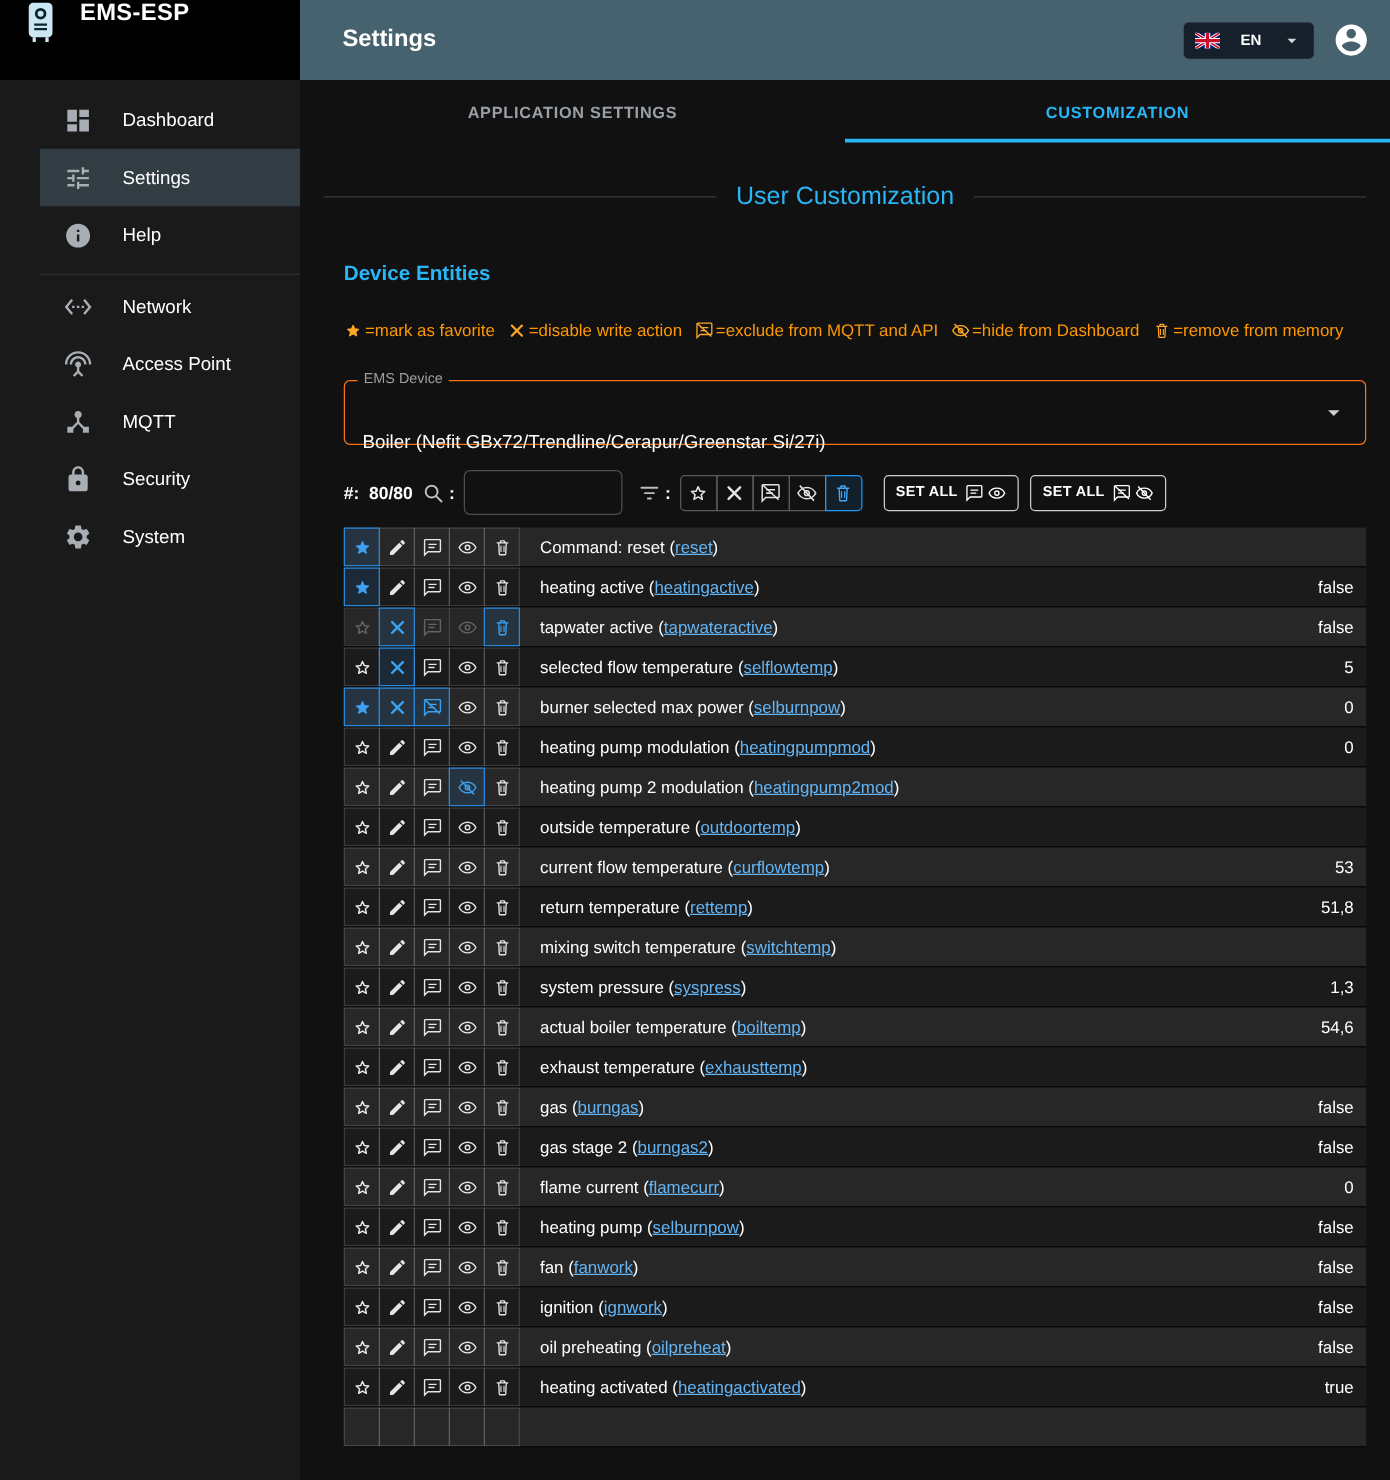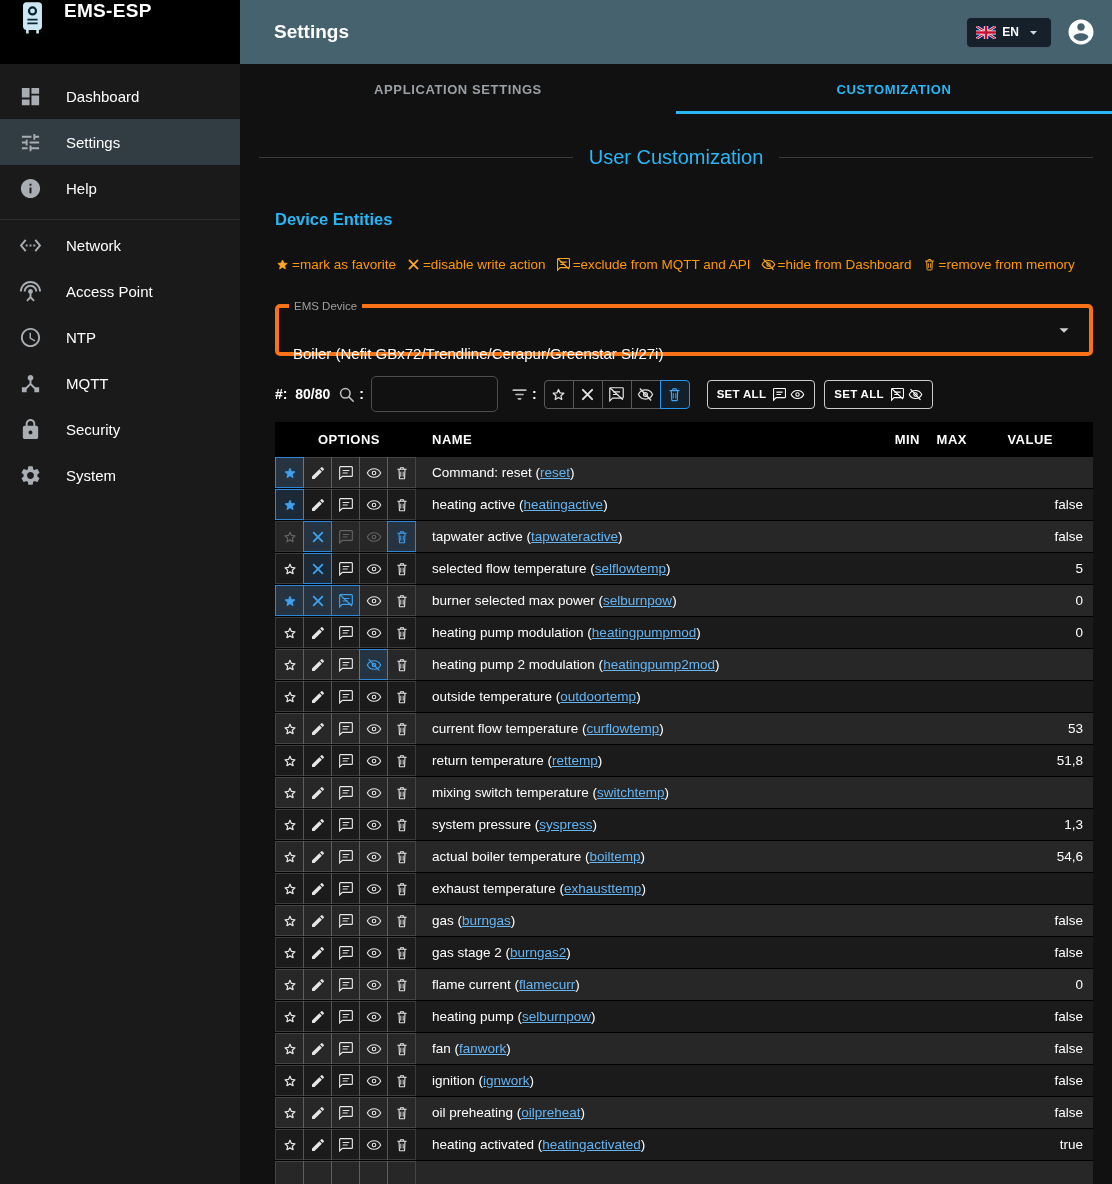--- a/index.html
+++ b/index.html
@@ -7,30 +7,30 @@
   body{background:#111;color:#fff;font-family:"Liberation Sans",sans-serif;position:relative;overflow:hidden;}
   button{background:none;border:none;font-family:inherit;}
   .icon{display:inline-flex;}
   .icon svg{width:100%;height:100%;display:block;}
 
   
   .sidebar{position:absolute;left:0;top:0;width:240px;height:100%;background:#1a1a1a;z-index:3;}
   .brand{height:64px;background:#000;display:flex;align-items:flex-start;gap:14px;padding:0 15px;}
   .brand-logo{width:35px;height:35px;}
   .brand-name{font-size:19px;font-weight:700;letter-spacing:.3px;color:#fff;}
-  .nav{padding-top:9px;}
+  .nav{padding-top:9px;padding-left:32px;}
   .nav-item{height:46px;display:flex;align-items:center;gap:24px;padding:0 19px;cursor:pointer;font-size:15px;color:#fff;}
   .nav-item.active{background:#323c43;}
   .nicon{width:23px;height:23px;color:#a8aeb4;flex:none;}
   .nav-divider{height:1px;background:#2e2e2e;margin:8px 0 2px;}
 
   
   .appbar{position:absolute;left:240px;top:0;width:872px;height:64px;background:#47626f;display:flex;align-items:center;padding:0 16px 0 34px;z-index:2;}
   .appbar h1{font-size:19px;font-weight:600;flex:1;}
-  .lang-btn{display:flex;align-items:center;gap:6px;background:#15202b;border:1px solid #4a5b6c;border-radius:5px;height:31px;padding:0 9px;color:#fff;font-size:12px;font-weight:700;cursor:pointer;}
+  .lang-btn{display:flex;align-items:center;gap:16px;background:#15202b;border:1px solid #4a5b6c;border-radius:5px;height:31px;padding:0 9px;color:#fff;font-size:12px;font-weight:700;cursor:pointer;}
   .flag{width:20px;height:13px;border-radius:1px;overflow:hidden;}
   .caret{width:17px;height:17px;color:#cfd8dc;}
   .avatar{width:30px;height:30px;color:#fff;margin-left:14px;cursor:pointer;}
 
   
   .tabbar{position:absolute;left:240px;top:64px;width:872px;height:50px;display:flex;background:#111;z-index:2;}
   .tab{flex:1;display:flex;align-items:center;justify-content:center;font-size:13px;font-weight:700;letter-spacing:.6px;color:#9aa0a6;cursor:pointer;}
   .tab.active{color:#29b6f6;}
   .tab-indicator{position:absolute;bottom:0;left:50%;width:50%;height:3px;background:#29b6f6;}
 
@@ -39,21 +39,21 @@
   .title-row{display:flex;align-items:center;height:26px;color:#29b6f6;}
   .title-row::before,.title-row::after{content:"";flex:1;height:1px;background:#3a3a3a;}
   .title-row h2{font-size:20px;font-weight:400;padding:0 16px;}
   .section{margin-left:16px;margin-top:40px;}
   .section h3{color:#29b6f6;font-size:16.5px;font-weight:700;margin-bottom:26px;}
   .hint{color:#ff9800;font-size:13.5px;line-height:19px;}
   .legend{color:#ff9800;font-size:13.5px;line-height:19px;display:flex;align-items:center;flex-wrap:wrap;column-gap:10px;}
   .litem{display:inline-flex;align-items:center;}
   .licon{width:15px;height:15px;margin-right:2px;color:#ffa726;}
 
-  .device-select{position:relative;margin-top:30px;height:52px;border:4px solid #f97316;border-radius:5px;display:flex;align-items:center;padding:0 14px;cursor:pointer;}
+  .device-select{position:relative;margin-top:30px;height:52px;border:1px solid #f97316;border-radius:5px;display:flex;align-items:center;padding:0 14px;cursor:pointer;}
   .ds-label{position:absolute;top:-8px;left:10px;background:#111;padding:0 5px;font-size:11.5px;color:#9e9e9e;}
   .ds-value{font-size:15px;color:#fff;flex:1;margin-top:46px;}
   .ds-caret{width:22px;height:22px;color:#cfcfcf;}
 
   .filter-row{display:flex;align-items:center;margin-top:20px;height:36px;gap:7px;}
   .cnt{font-size:14px;font-weight:700;white-space:nowrap;}
   .ficon{width:19px;height:19px;color:#bdbdbd;}
   .colon{font-weight:700;font-size:14px;margin-left:-4px;}
   .search-input{width:127px;height:36px;background:transparent;border:1px solid #4d4d4d;border-radius:5px;color:#fff;padding:0 10px;font-size:14px;outline:none;margin-right:5px;}
   .toggle-group{display:flex;margin-right:8px;}
@@ -139,28 +139,20 @@
           </span>
           <span>Network</span>
         </div>
         <div class="nav-item">
           <span class="nicon icon">
             <svg viewBox="0 0 24 24">
               <path d="M12 5c-3.87 0-7 3.13-7 7h2c0-2.76 2.24-5 5-5s5 2.24 5 5h2c0-3.87-3.13-7-7-7zm1 9.29c.88-.39 1.5-1.26 1.5-2.29 0-1.38-1.12-2.5-2.5-2.5S9.5 10.62 9.5 12c0 1.02.62 1.9 1.5 2.29v3.3L7.59 21 9 22.41l3-3 3 3L16.41 21 13 17.59v-3.3zM12 1C5.93 1 1 5.93 1 12h2c0-4.97 4.03-9 9-9s9 4.03 9 9h2c0-6.07-4.93-11-11-11z" fill="currentColor"></path>
             </svg>
           </span>
           <span>Access Point</span>
-        </div>
-        <div class="nav-item">
-          <span class="nicon icon">
-            <svg viewBox="0 0 24 24">
-              <path d="M12 2C6.5 2 2 6.5 2 12s4.5 10 10 10 10-4.5 10-10S17.5 2 12 2zm0 18c-4.4 0-8-3.6-8-8s3.6-8 8-8 8 3.6 8 8-3.6 8-8 8zm.5-13H11v6l5.2 3.2.8-1.3-4.5-2.7V7z" fill="currentColor"></path>
-            </svg>
-          </span>
-          <span>NTP</span>
         </div>
         <div class="nav-item">
           <span class="nicon icon">
             <svg viewBox="0 0 24 24">
               <path d="M17 16l-4-4V8.82C14.16 8.4 15 7.3 15 6c0-1.66-1.34-3-3-3S9 4.34 9 6c0 1.3.84 2.4 2 2.82V12l-4 4H3v5h5v-3.05l4-4.2 4 4.2V21h5v-5h-4z" fill="currentColor"></path>
             </svg>
           </span>
           <span>MQTT</span>
         </div>
         <div class="nav-item">
@@ -369,27 +361,20 @@
                   <path d="M12 5.6C7.3 5.6 3.4 9 2 12c1.4 3 5.3 6.4 10 6.4S20.6 15 22 12c-1.4-3-5.3-6.4-10-6.4z" fill="none" stroke="currentColor" stroke-width="1.7"></path>
                   <circle cx="12" cy="12" r="2.7" fill="none" stroke="currentColor" stroke-width="1.7"></circle>
                   <path d="M4 3.5l16 17" stroke="currentColor" stroke-width="1.8"></path>
                 </svg>
               </span>
             </span>
         </button>
       </div>
 
       <div class="etable">
-        <div class="thead">
-          <div class="th-options">OPTIONS</div>
-          <div class="th-name">NAME</div>
-          <div class="th-min">MIN</div>
-          <div class="th-max">MAX</div>
-          <div class="th-value">VALUE</div>
-        </div>
         <div id="rows">
             <div class="trow odd">
               <div class="opts">
                 <span class="opt on">
                   <span class="oicon icon">
                     <svg viewBox="0 0 24 24">
                       <path d="M12 4.8l2.2 4.9 5.3.5-4 3.6 1.15 5.2L12 16.3 7.35 19l1.15-5.2-4-3.6 5.3-.5z" fill="currentColor" stroke="currentColor" stroke-width="1.2" stroke-linejoin="round"></path>
                     </svg>
                   </span>
                 </span>

